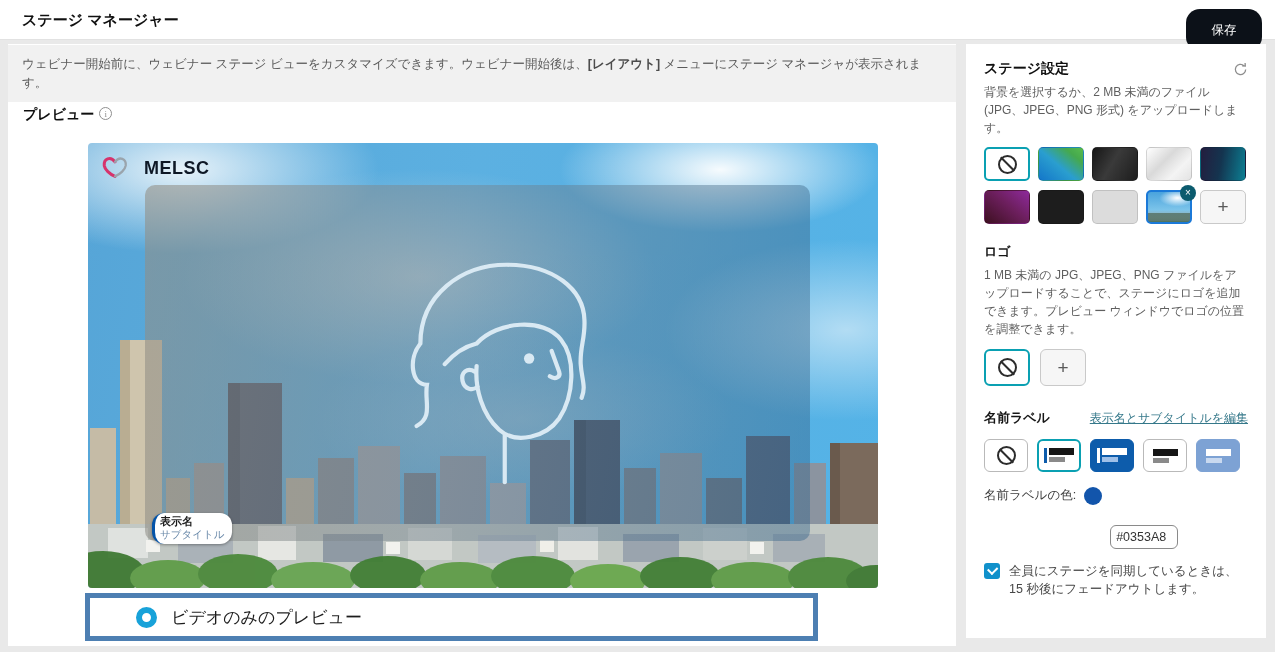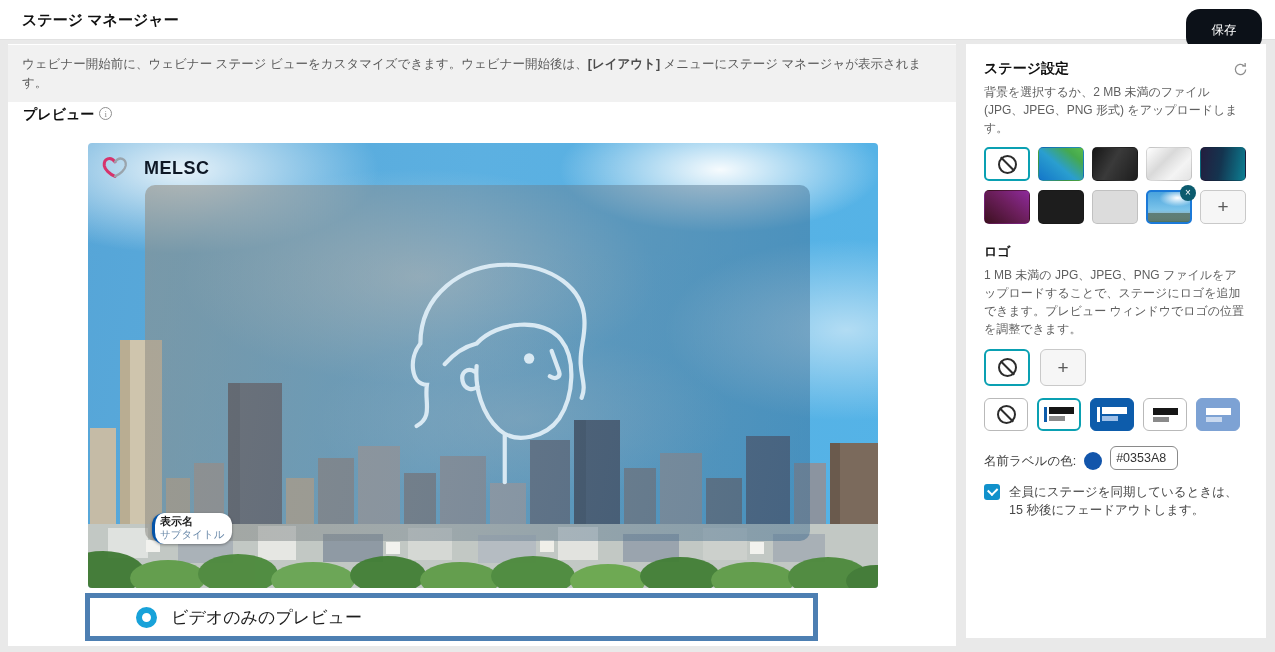--- a/index.html
+++ b/index.html
@@ -115,25 +115,25 @@
     border:1px solid #b9b9b9; background:#fff; display:flex; align-items:center;
     justify-content:center; }
   .style-btn.selected { border:2px solid #0aa0b2; }
   .style-btn .mini { display:flex; gap:2px; }
   .mini .vbar { width:3px; height:15px; }
   .mini .lines { display:flex; flex-direction:column; gap:2px; }
   .mini .bar1 { width:25px; height:7px; }
   .mini .bar2 { width:16px; height:5px; }
   .style-btn.blue-bg  { background:#0d5cab; border-color:#0d5cab; }
   .style-btn.lblue-bg { background:#7da2d4; border-color:#7da2d4; }
-  .color-row { margin-top:15px; display:flex; align-items:flex-end; gap:8px; }
+  .color-row { margin-top:15px; display:flex; align-items:flex-start; gap:8px; }
   .color-label { font-size:12.5px; color:#3c3c3c; }
   .color-swatch { width:18px; height:18px; border-radius:50%; background:#1255ab; }
   .color-input { width:68px; height:24px; border:1px solid #8a8a8a; border-radius:6px;
-    font-size:12.5px; color:#333; padding:0 5px; font-family:inherit; }
+    font-size:12.5px; color:#333; padding:0 5px; font-family:inherit;margin-top:38px; }
   .check-row { margin-top:13px; display:flex; gap:9px; }
   .checkbox { width:16px; height:16px; min-width:16px; background:#1191cb;
     border-radius:3px; position:relative; cursor:pointer; margin-top:1px; }
   .checkbox::after { content:''; position:absolute; left:4px; top:3px; width:7px;
     height:4.5px; border-left:2px solid #fff; border-bottom:2px solid #fff;
     transform:rotate(-45deg); }
   .check-text { font-size:12.5px; color:#474747; line-height:1.45; }
 </style>
 </head>
 <body>
@@ -281,20 +281,24 @@
   <div class="section-heading logo-heading">ロゴ</div>
   <div class="section-desc">1 MB 未満の JPG、JPEG、PNG ファイルをアップロードすることで、ステージにロゴを追加できます。プレビュー ウィンドウでロゴの位置を調整できます。</div>
 
   <div class="logo-btn-row">
     <div class="square-btn none">
         <span class="no-sign"></span>
       </div>
     <div class="square-btn add">+</div>
   </div>
 
+  <div class="namelabel-row">
+    <span class="section-heading">名前ラベル</span>
+    <span class="text-link edit-link">表示名とサブタイトルを編集</span>
+  </div>
 
   <div class="style-row">
     <div class="style-btn">
         <span class="no-sign"></span>
       </div>
     <div class="style-btn selected">
       <span class="mini">
           <span class="vbar" style="background:#0d5cab"></span>
         <span class="lines">
             <span class="bar1" style="background:#161616"></span>

